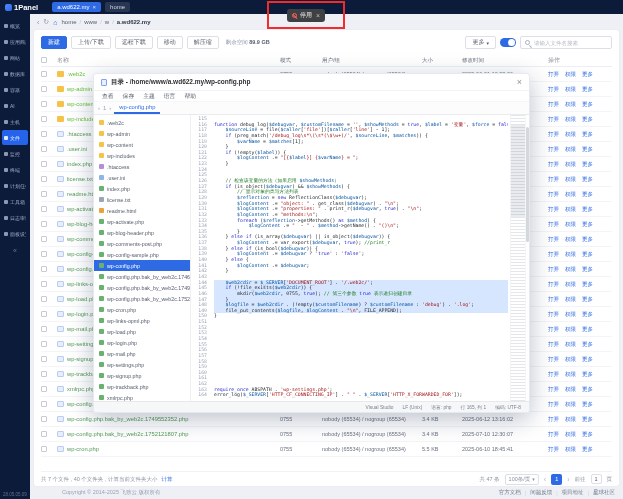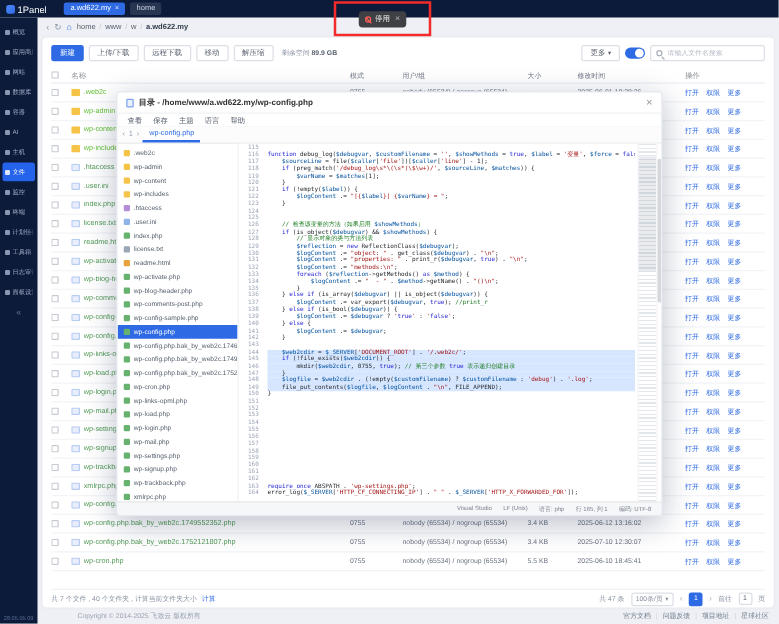--- a/index.html
+++ b/index.html
@@ -3,21 +3,21 @@
 <meta charset="utf-8">
 <style>
   * { margin:0; padding:0; box-sizing:border-box; }
   html,body { width:623px; height:499px; overflow:hidden; font-family:"Liberation Sans",sans-serif; background:#eef0f5; }
   .page { position:relative; width:623px; height:499px; background:#eef0f5; }
 
   
   .topbar { position:absolute; top:0; left:0; right:0; height:14px; background:#0c1b3a; display:flex; align-items:center; gap:6px; padding-left:5px; z-index:5; }
   .logo { display:flex; align-items:center; gap:2px; }
   .logo-ico { width:7px; height:7px; border-radius:2px; background:linear-gradient(135deg,#4f8bff,#2d6ae4); }
-  .logo-text { color:#fff; font-size:7.5px; font-weight:normal; }
+  .logo-text { color:#fff; font-size:7.5px; font-weight:bold; }
   .tb-tabs { display:flex; gap:4px; margin-left:8px; }
   .tb-tab { display:inline-flex; align-items:center; gap:3px; height:10px; padding:0 5px; border-radius:2px; background:rgba(255,255,255,.12); color:#cdd6ea; font-size:6px; }
   .tb-tab.active { background:#2d6ae4; color:#fff; }
   .tb-close { opacity:.8; font-size:6px; }
 
   
   .sidebar { position:absolute; top:14px; left:0; bottom:0; width:30px; background:#0c1b3a; padding-top:3px; }
   .sb-item { display:flex; align-items:center; gap:2px; height:15px; margin:1px 2px; padding:0 2px; border-radius:2px; color:#a3aec8; font-size:5px; cursor:pointer; }
   .sb-item.active { background:#2563eb; color:#fff; }
   .sb-ico { width:4px; height:4px; border-radius:1px; background:currentColor; opacity:.85; flex:none; }

